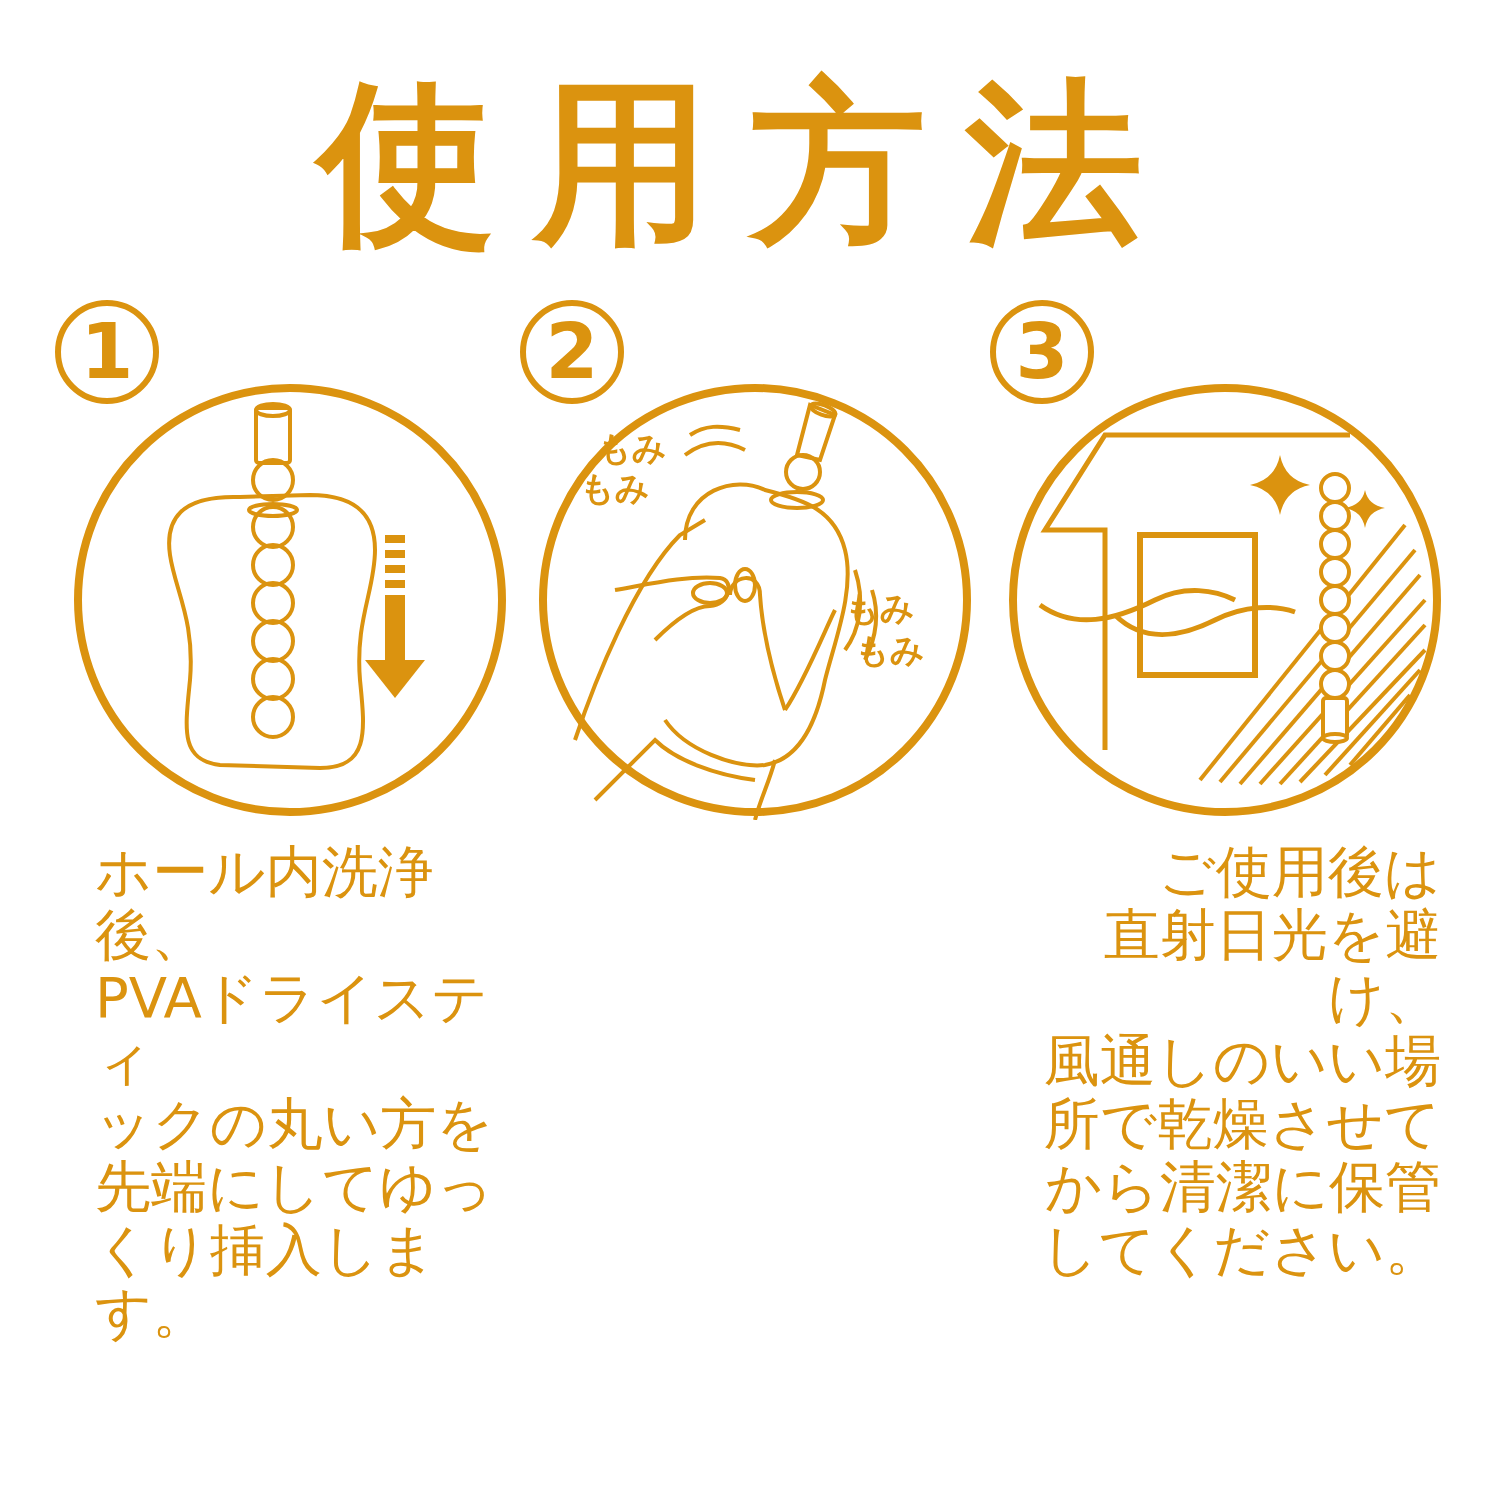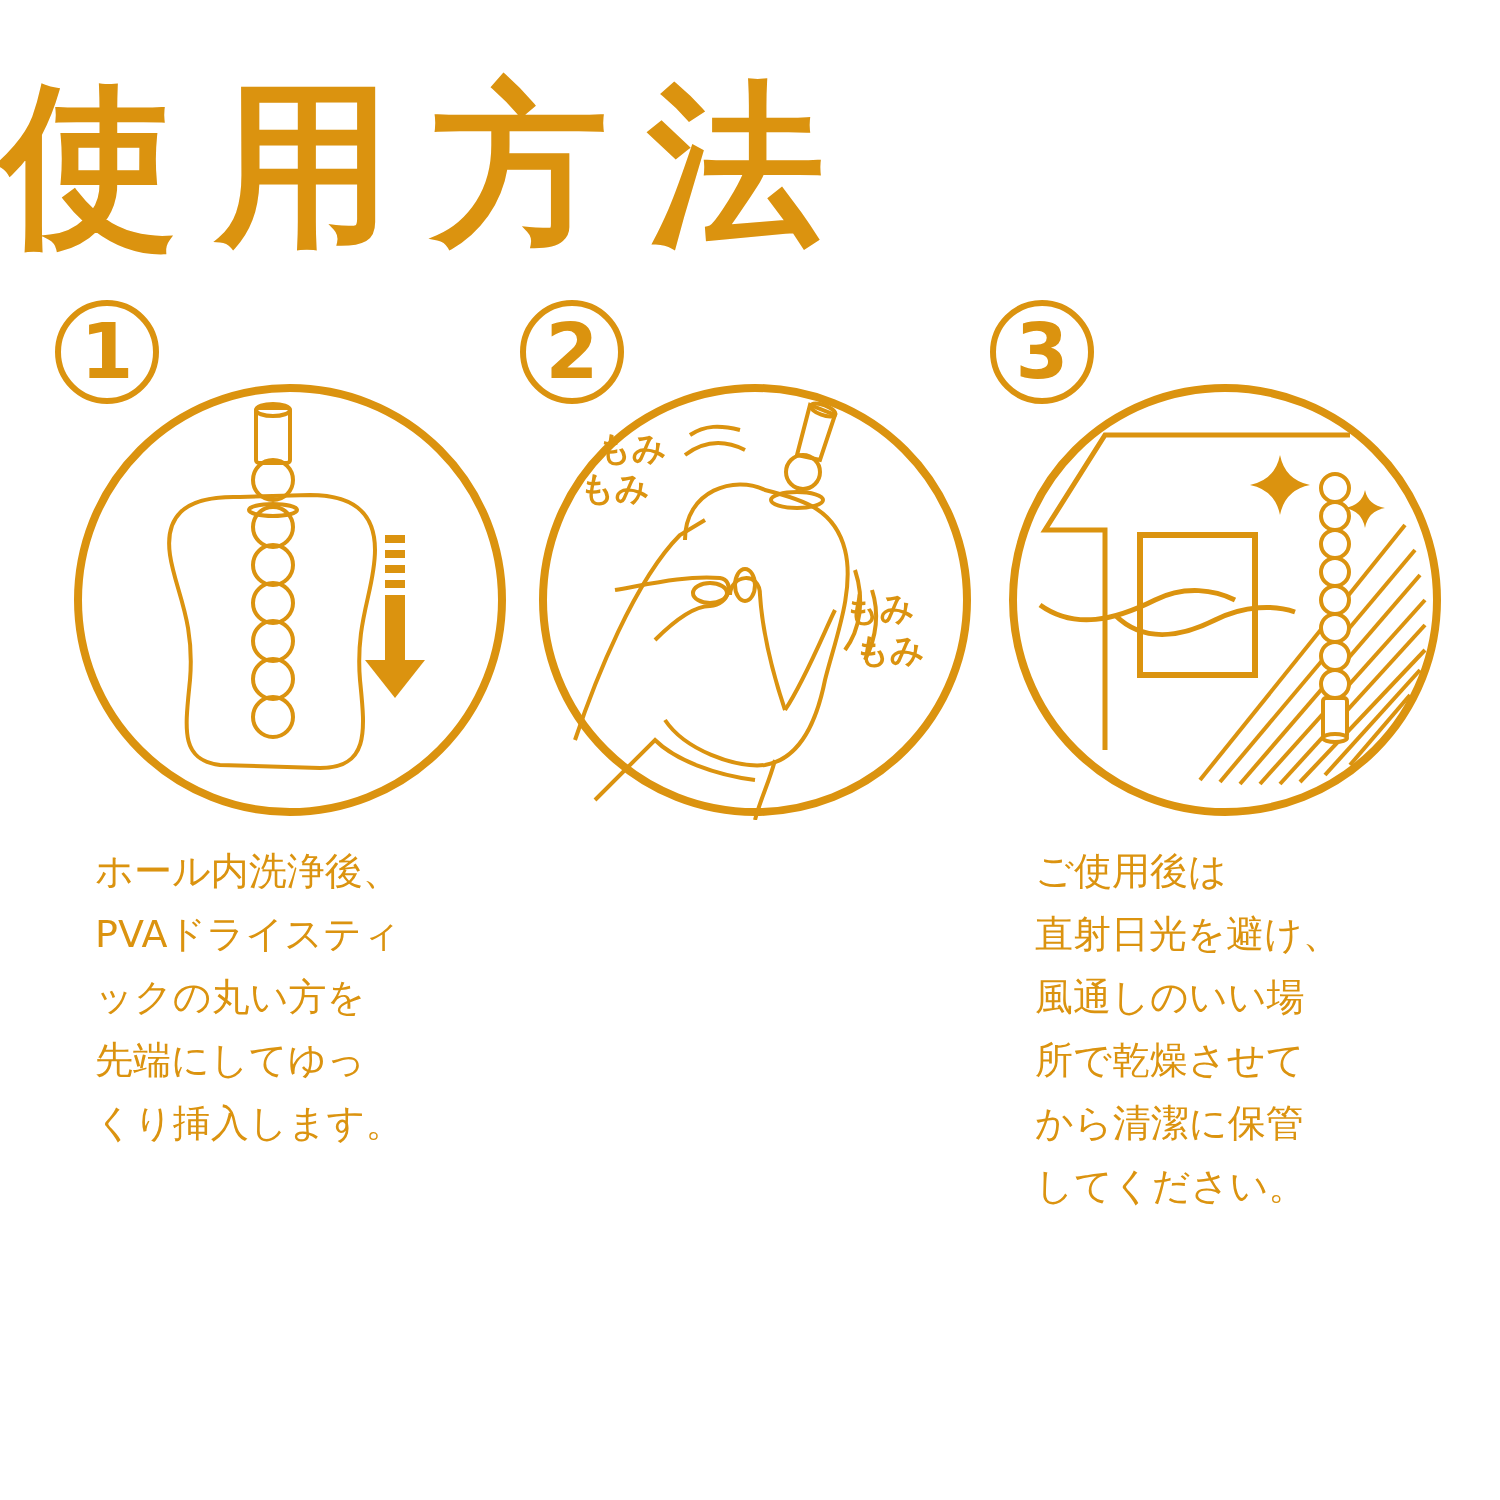--- a/index.html
+++ b/index.html
@@ -1,35 +1,35 @@
 <!DOCTYPE html>
 <html><head>
   <meta charset="utf-8">
   <style>
     html, body { margin: 0; padding: 0; background: #ffffff; }
     body { width: 1500px; height: 1500px; position: relative; overflow: hidden;
            font-family: "DejaVu Sans", sans-serif; color: #DB930F; }
-    .title { position: absolute; left: 0; top: 55px; width: 1500px; text-align: left;
+    .title { position: absolute; left: 0; top: 55px; width: 1500px; text-align: center;
              font-size: 176px; font-weight: bold; letter-spacing: 40px; line-height: 220px;
-             color: #DB930F; font-family: Liberation Sans, sans-serif; }
+             color: #DB930F; font-family: Liberation Serif, serif; }
     .step { position: absolute; top: 300px; width: 470px; height: 1150px; }
     .step-1 { left: 50px; }
     .step-2 { left: 515px; }
     .step-3 { left: 985px; }
     .num-badge { position: absolute; left: 5px; top: 0; width: 104px; height: 104px;
                  border: 6px solid #DB930F; border-radius: 50%; box-sizing: border-box;
                  display: flex; align-items: center; justify-content: center;
                  font-size: 76px; font-weight: bold; color: #DB930F; line-height: 1; }
     .illus { position: absolute; left: 20px; top: 80px; width: 440px; height: 440px; font-weight: bold; }
     .illus svg { width: 440px; height: 440px; display: block; }
     .desc { position: absolute; left: 45px; top: 540px; width: 420px;
-            font-size: 38px; line-height: 63px; color: #DB930F; white-space: pre-line;
+            font-size: 56px; line-height: 63px; color: #DB930F; white-space: pre-line;
             font-family: "DejaVu Sans", sans-serif; }
     .step-2 .desc { left: 30px; }
-    .step-3 .desc { left: 50px; }
+    .step-3 .desc { left: 36px; text-align: right; }
     .onomato { font-size: 34px; fill: #DB930F; font-family: "DejaVu Sans", sans-serif; }
   </style>
 </head>
 <body>
 
 <div class="title">使用方法</div>
 
 <div class="step step-1">
   <div class="num-badge">1</div>
   <div class="illus">

